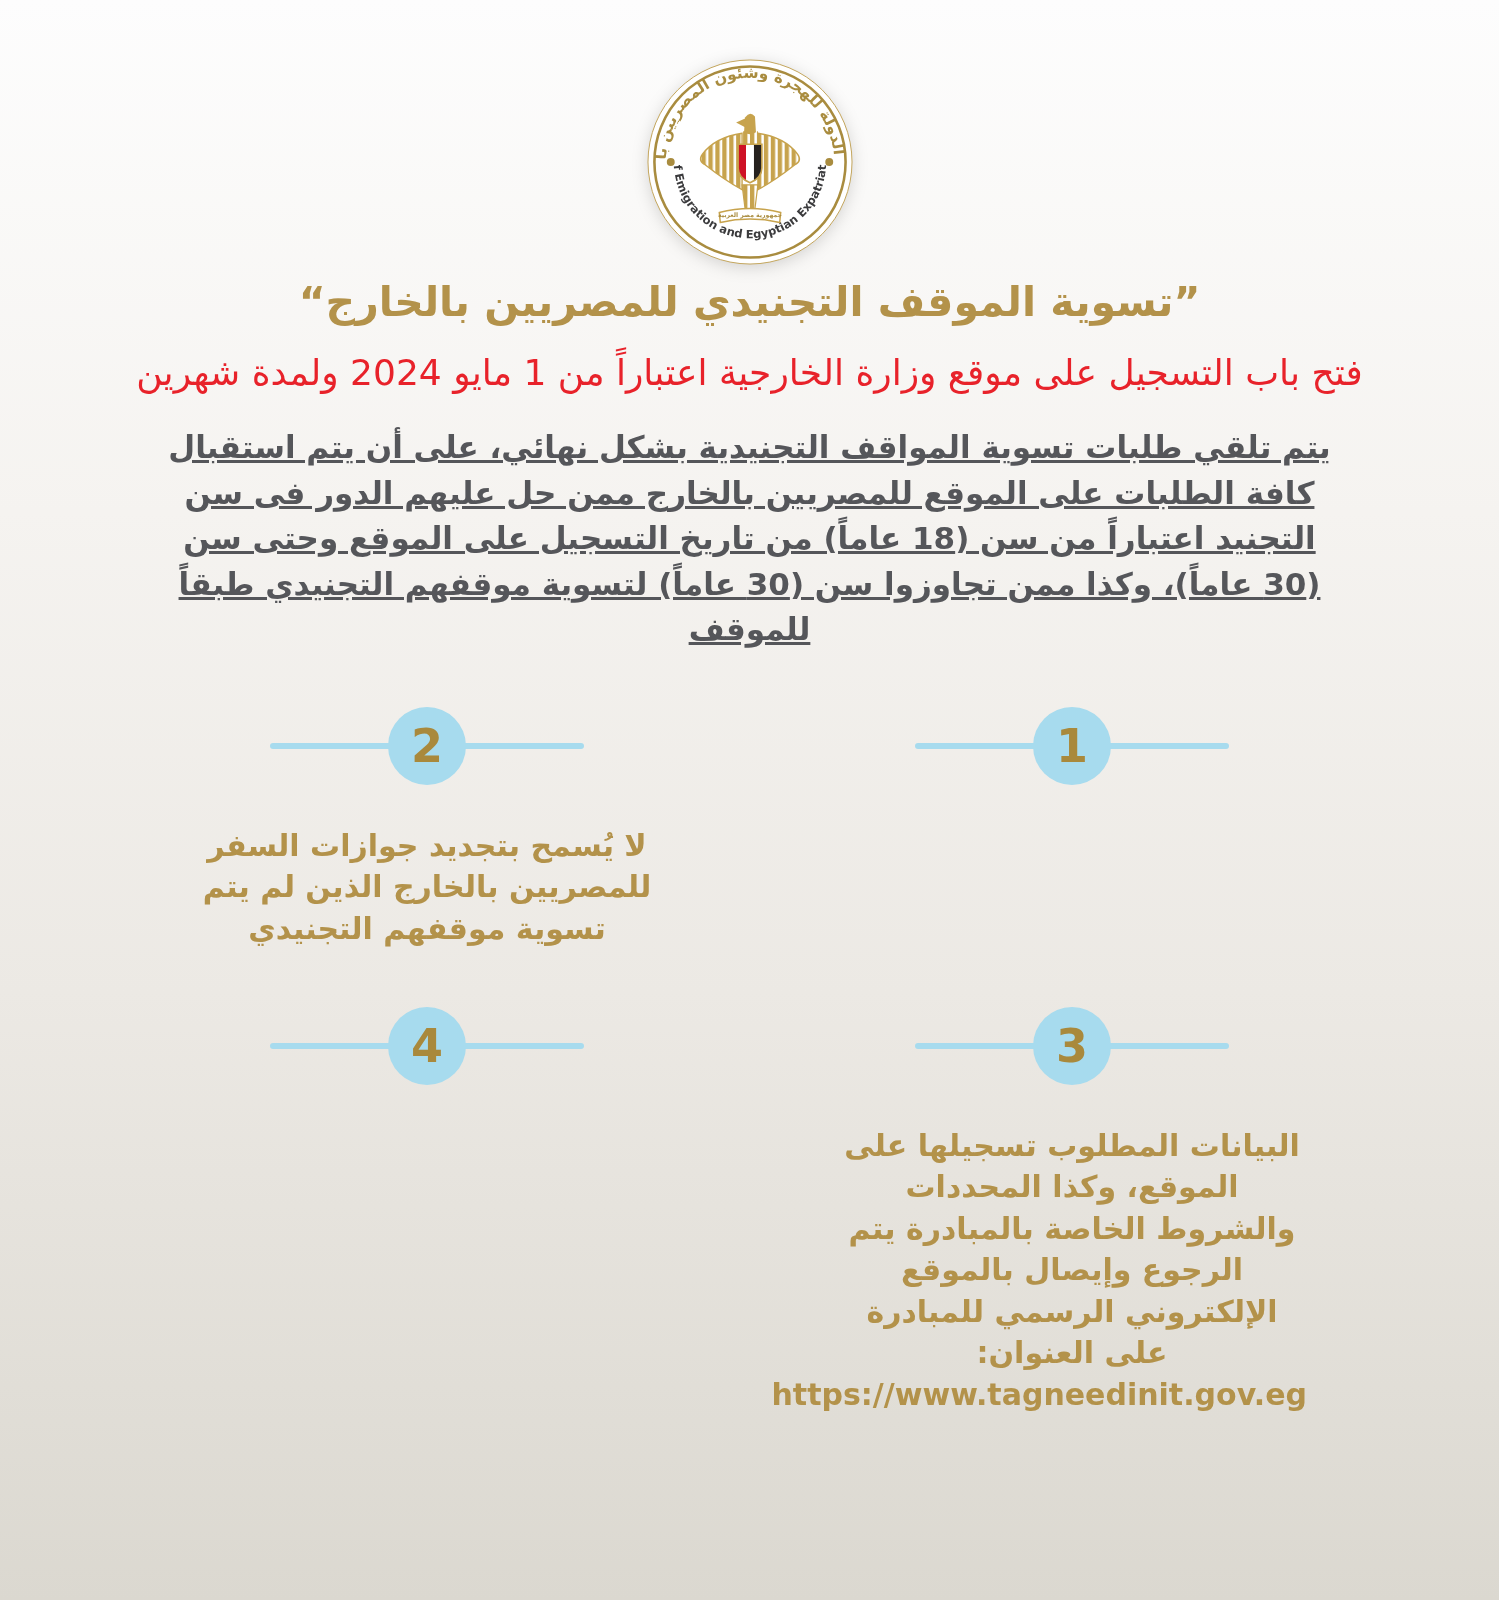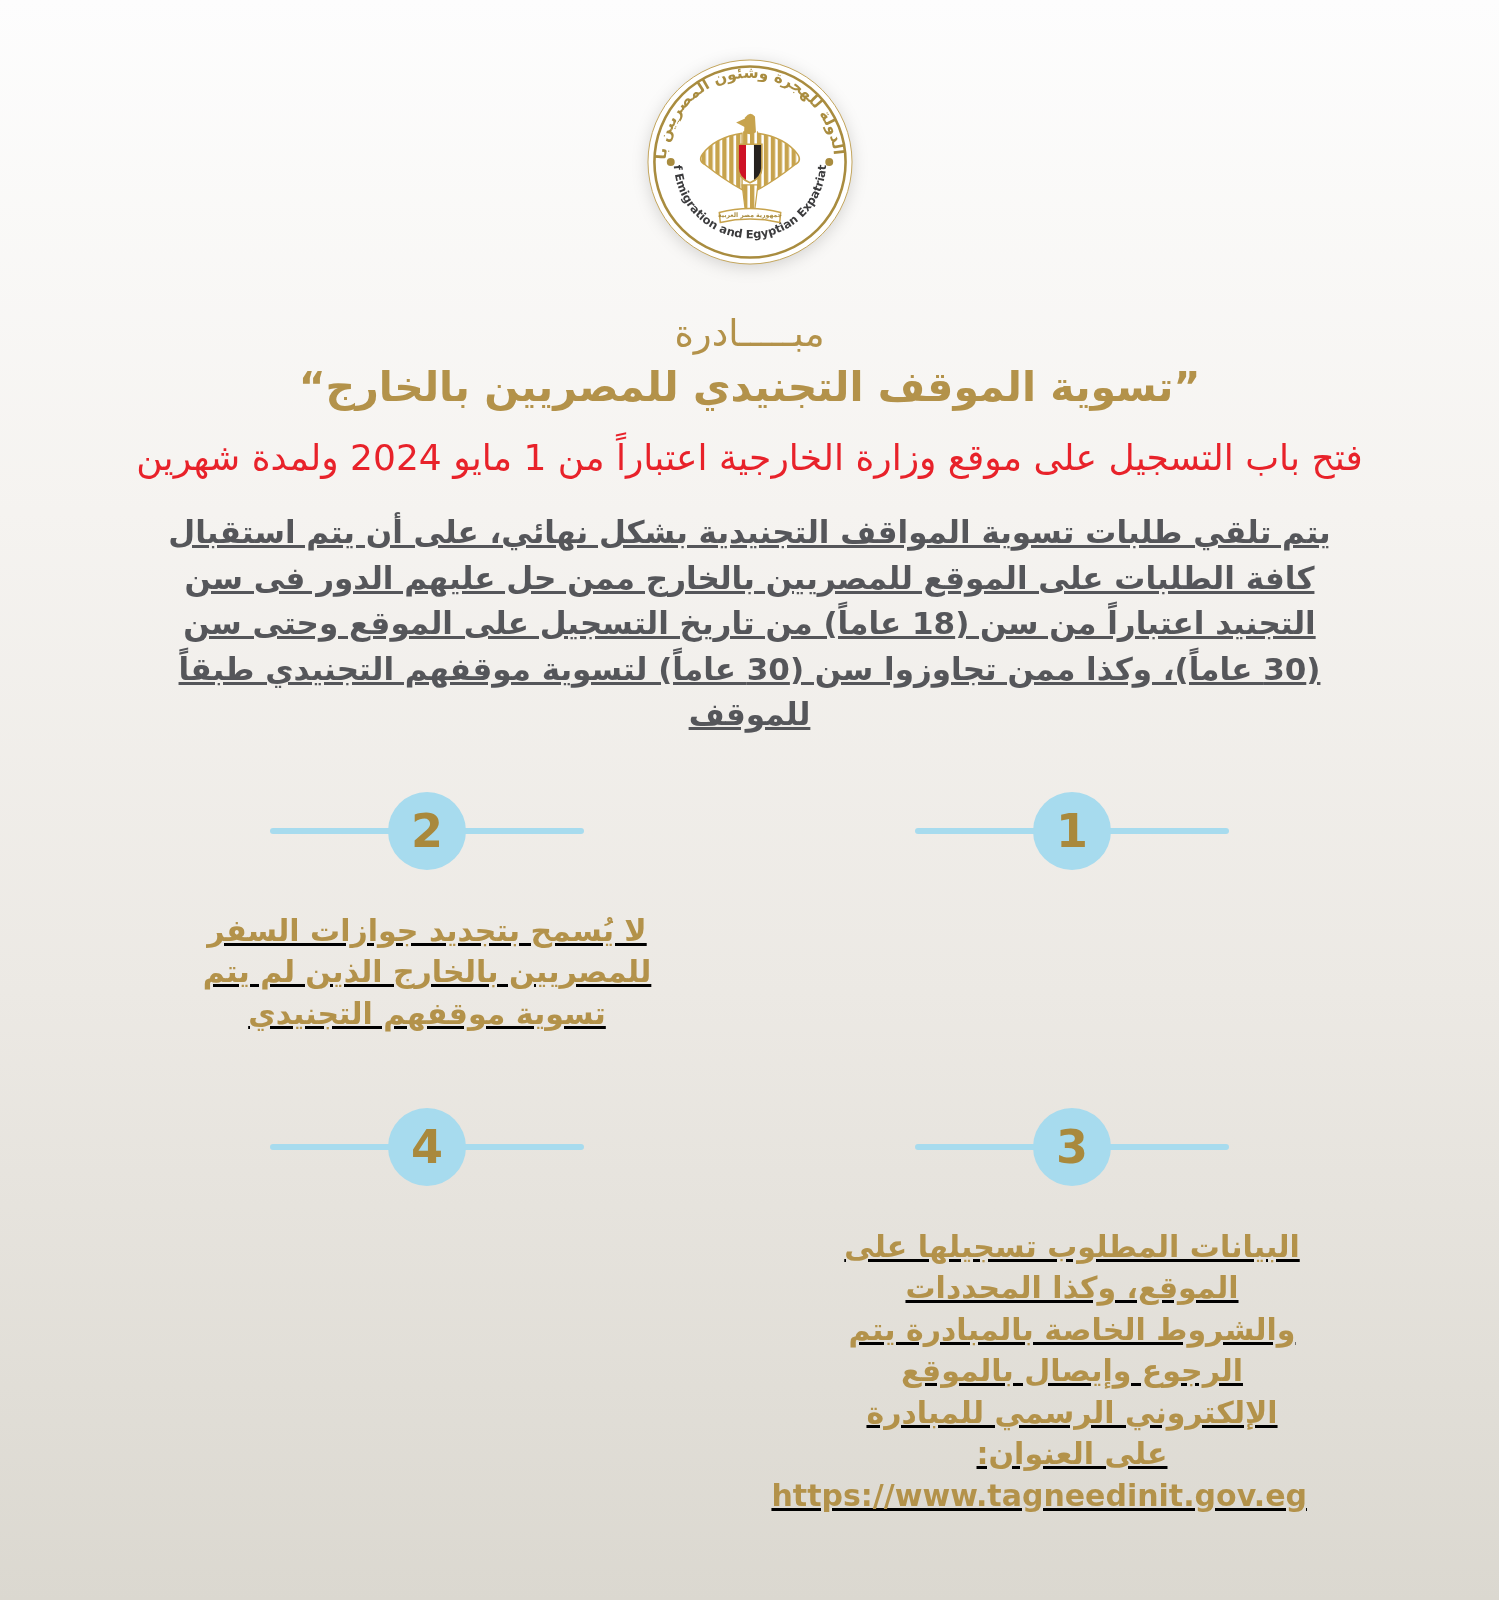--- a/index.html
+++ b/index.html
@@ -18,21 +18,21 @@
   .subtitle{margin-top:26px;font-size:36px;font-weight:normal;color:#E8222A;white-space:nowrap;}
   .intro{margin:32px auto 0;width:1190px;font-size:31px;font-weight:bold;color:#55565A;line-height:1.47;text-decoration:underline;}
   .steps{margin:54px auto 0;width:1290px;display:grid;grid-template-columns:1fr 1fr;row-gap:58px;}
   .step{padding:0 30px;}
   .step-header{position:relative;height:78px;margin-bottom:40px;}
   .step-line{position:absolute;top:50%;left:50%;transform:translate(-50%,-50%);
     width:314px;height:6px;border-radius:3px;background:#A7DBEE;}
   .step-badge{position:absolute;top:0;left:50%;transform:translateX(-50%);
     width:78px;height:78px;border-radius:50%;background:#A7DBEE;
     color:#A9893C;font-size:46px;font-weight:bold;line-height:78px;}
-  .step-body{width:470px;margin:16px auto;text-decoration:underline;}
+  .step-body{width:470px;margin:0 auto;}
   .step-text{font-size:30px;font-weight:bold;color:#B3924A;line-height:1.38;}
   .step-url{display:block;width:max-content;margin:4px auto 0;direction:ltr;
     font-size:30px;font-weight:bold;color:#B3924A;white-space:nowrap;}
 </style>
 </head>
 <body>
 
 <div class="poster">
 
   <div class="logo-wrap">
@@ -79,21 +79,20 @@
           <rect x="109" y="87" width="8" height="40" fill="#26211E"></rect>
         </g>
         <path d="M 93 87 L 117 87 L 117 111 Q 117 121 105 126 Q 93 121 93 111 Z" fill="none" stroke="#C7A34D" stroke-width="1.6"></path>
 
         <path d="M 74 156 Q 105 148 136 156 L 135 166 Q 105 159 75 166 Z" fill="#FFFFFF" stroke="#C7A34D" stroke-width="1.5"></path>
         <text x="105" y="160.5" font-size="6.2" font-weight="bold" fill="#A98C3F" text-anchor="middle">جمهورية مصر العربية</text>
       </g>
     </svg>
   </div>
 
-  <div class="kicker">مبـــــادرة</div>
   <div class="title">”تسوية الموقف التجنيدي للمصريين بالخارج“</div>
   <div class="subtitle">فتح باب التسجيل على موقع وزارة الخارجية اعتباراً من 1 مايو 2024 ولمدة شهرين</div>
 
   <div class="intro">يتم تلقي طلبات تسوية المواقف التجنيدية بشكل نهائي، على أن يتم استقبال كافة الطلبات على الموقع للمصريين بالخارج ممن حل عليهم الدور فى سن التجنيد اعتباراً من سن (18 عاماً) من تاريخ التسجيل على الموقع وحتى سن (30 عاماً)، وكذا ممن تجاوزوا سن (30 عاماً) لتسوية موقفهم التجنيدي طبقاً للموقف</div>
 
   <div class="steps">
 
     <div class="step">
       <div class="step-header">
         <div class="step-line"></div>

